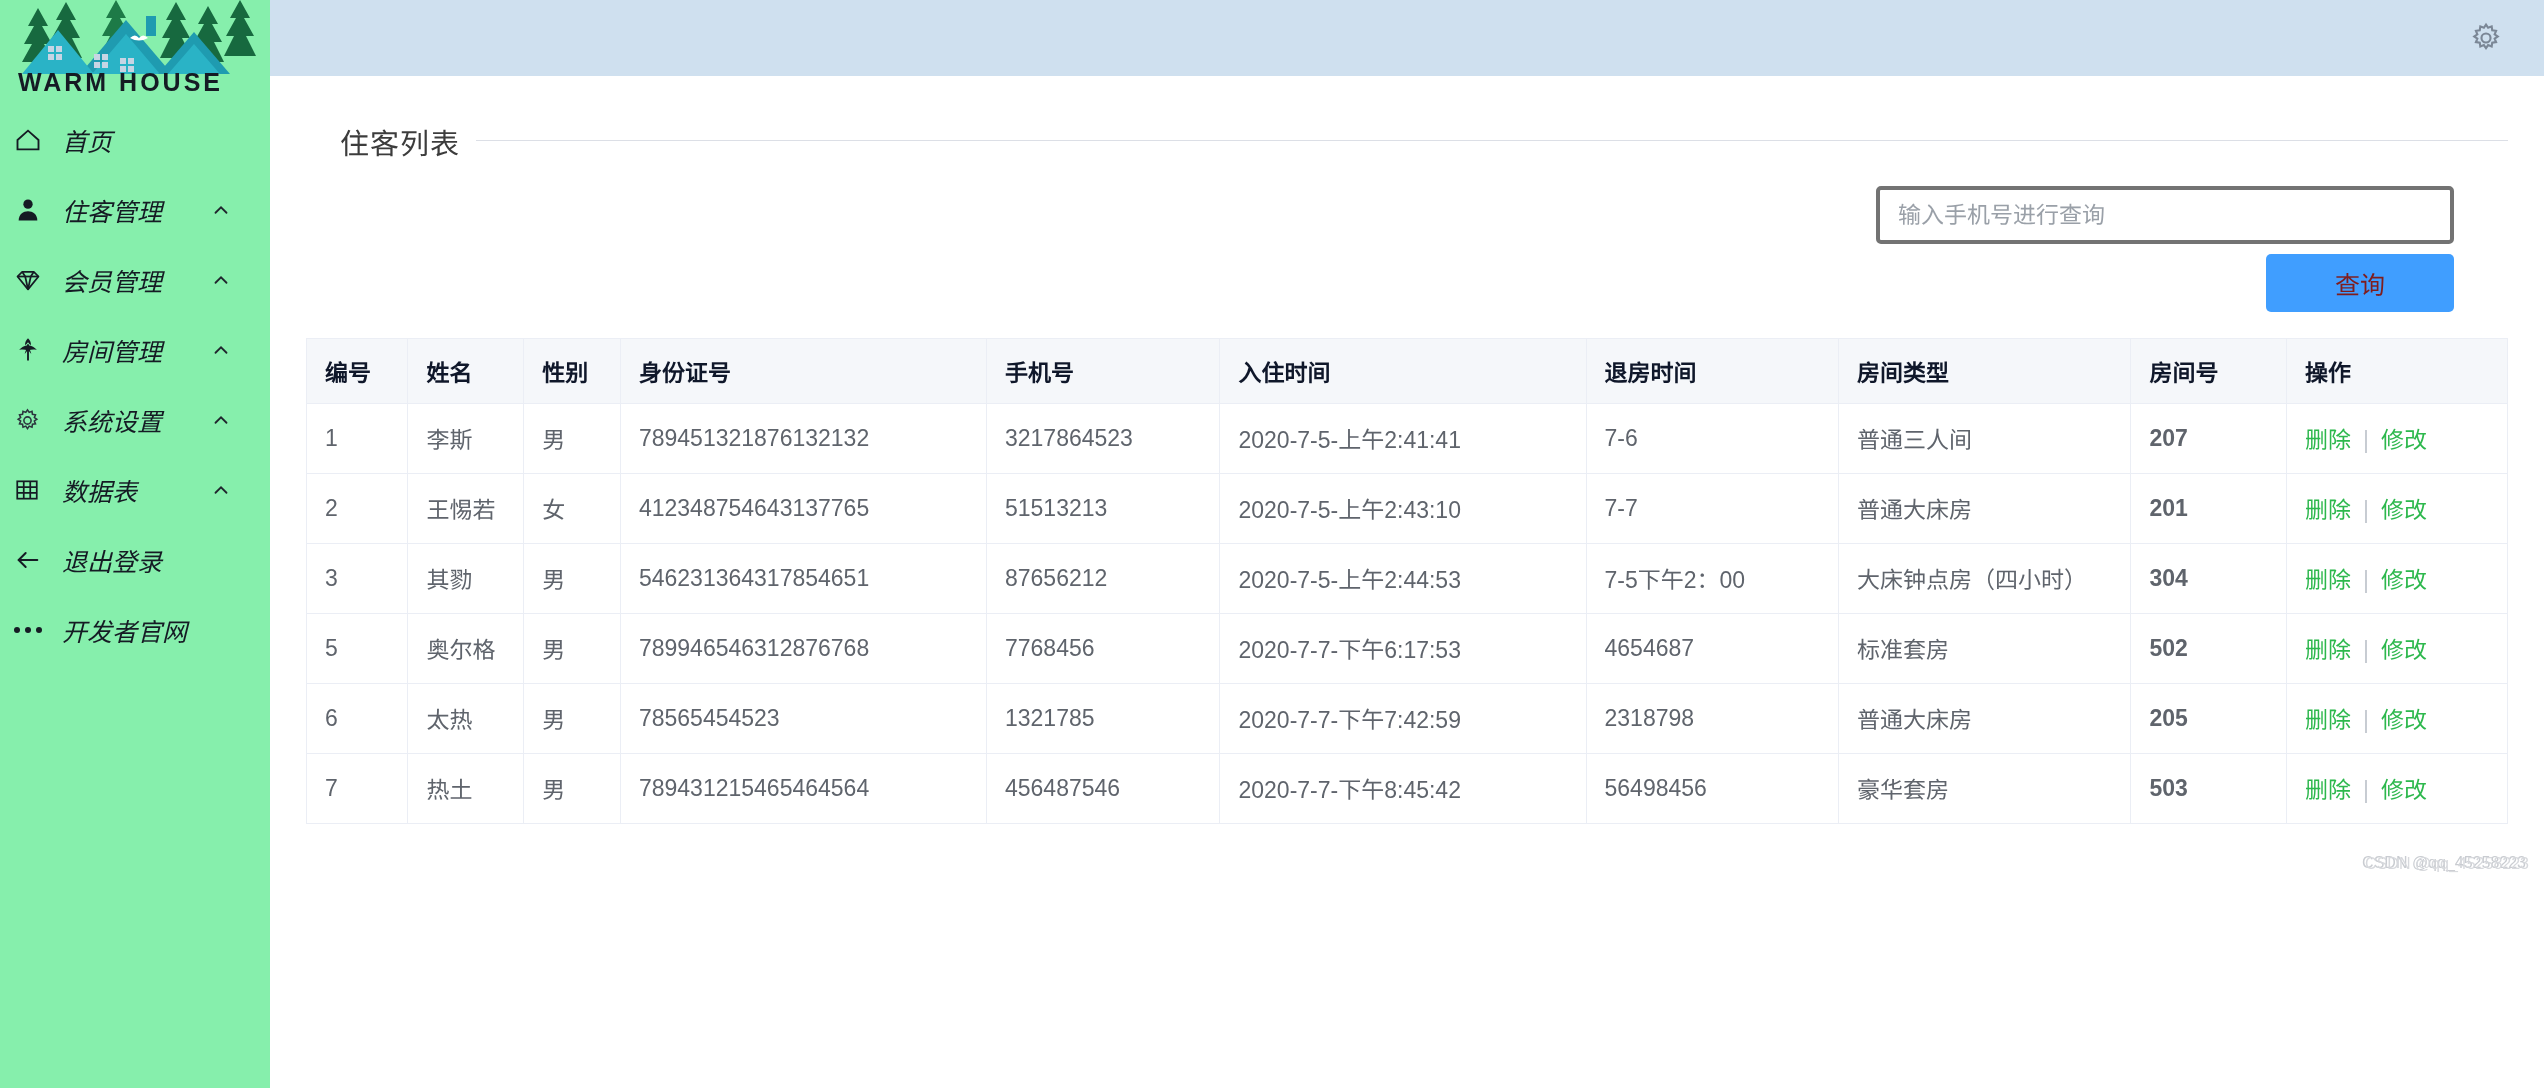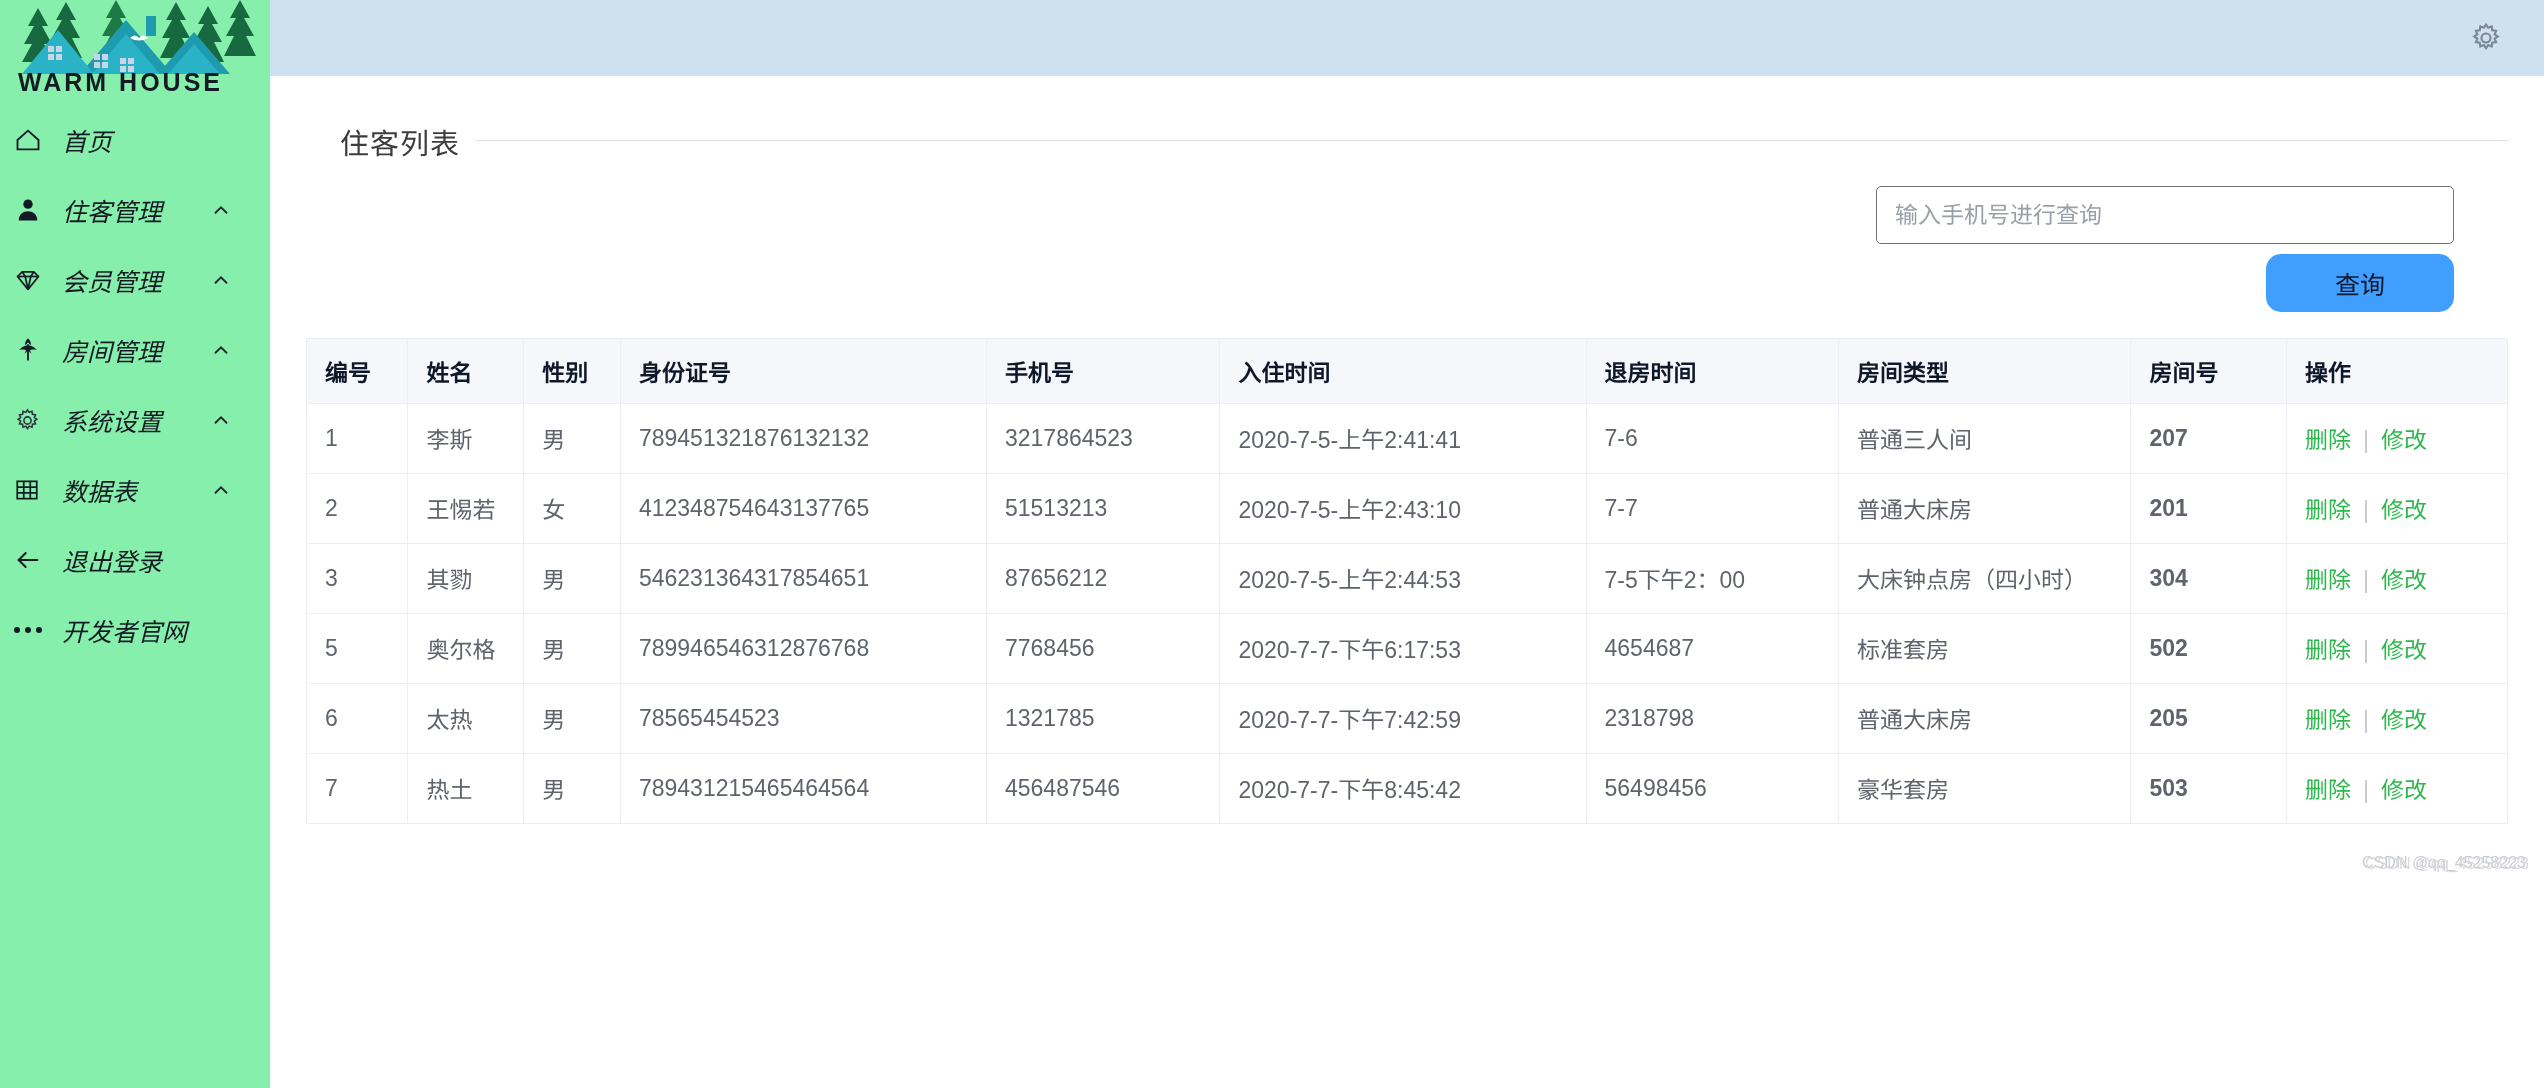--- a/index.html
+++ b/index.html
@@ -177,38 +177,38 @@
     margin-top: 26px;
     padding-right: 90px;
     display: flex;
     flex-direction: column;
     align-items: flex-end;
   }
   .search-input {
     width: 578px;
     height: 58px;
     box-sizing: border-box;
-    border: 1px solid #737373;
+    border: 4px solid #737373;
     border-radius: 5px;
     padding: 0 18px;
     font-size: 23px;
     color: #606266;
     background: #ffffff;
     outline: none;
     font-family: "Liberation Sans", "DejaVu Sans", sans-serif;
   }
   .search-input::placeholder { color: #9aa0a8; }
   .search-btn {
     margin-top: 10px;
     width: 188px;
     height: 58px;
     background: #409eff;
-    color: #0f172a;
+    color: #7f1d1d;
     border: none;
-    border-radius: 15px;
+    border-radius: 5px;
     font-size: 25px;
     cursor: pointer;
     font-family: Liberation Mono, monospace;
   }
 
   
   .table-wrap {
     margin: 26px 36px 0 36px;
     border: 1px solid #ebeef5;
     border-bottom: none;

